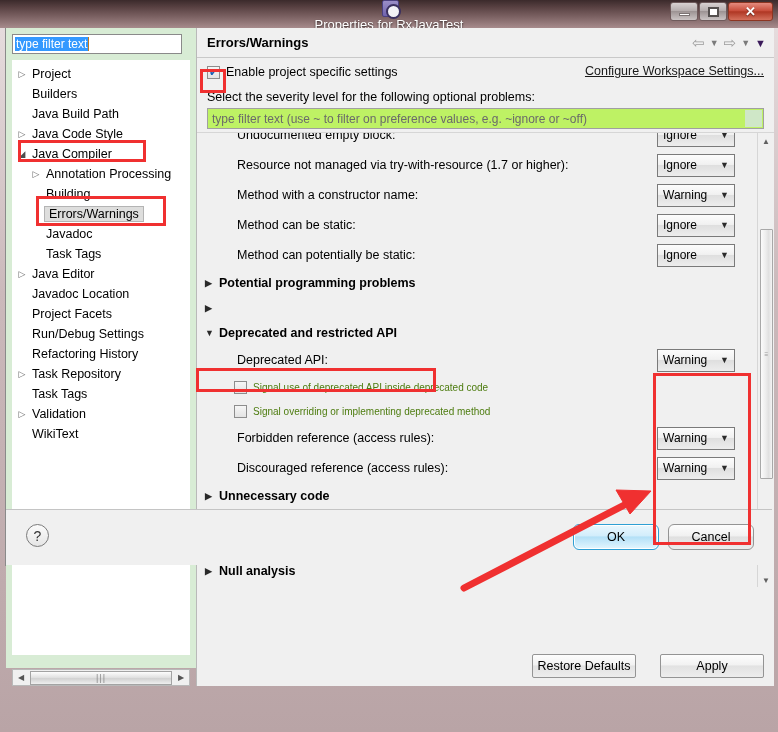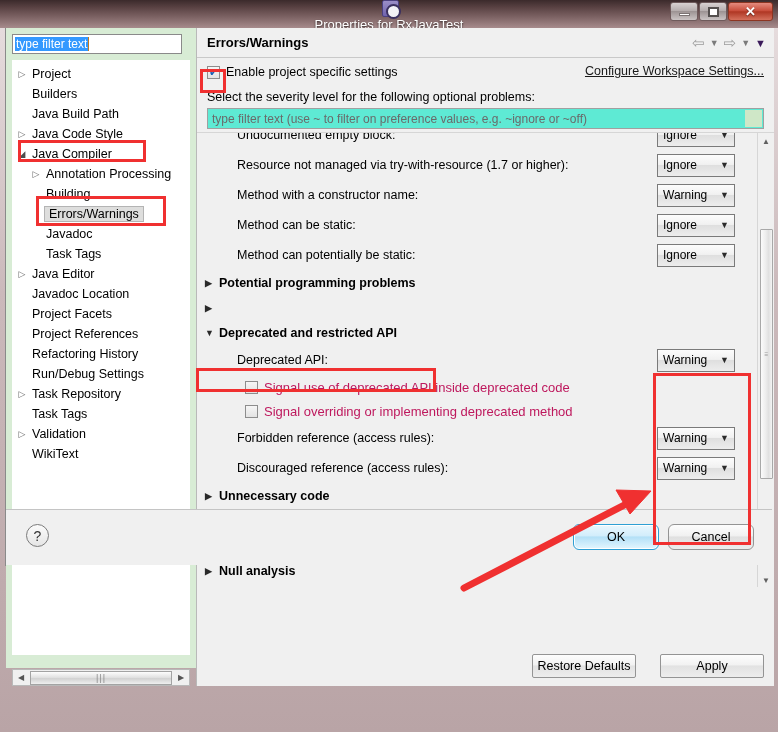--- a/index.html
+++ b/index.html
@@ -200,21 +200,21 @@
     font-size: 12.5px; color: #1a1a1a;
     text-decoration: underline;
   }
   #selectlabel {
     font-size: 12.5px; color: #000;
     padding: 4px 10px 4px 10px;
   }
   #pfilter {
     margin: 0 10px;
     height: 21px;
-    background: #5eead4;
+    background: #bef264;
     border: 1px solid #a0a0a0;
     display: flex; align-items: center;
     padding-left: 4px;
     position: relative;
   }
   #pfilter .ph { font-size: 12px; color: #6a6a6a; }
   #pfilter .greenbox {
     position: absolute; right: 1px; top: 1px;
     width: 17px; height: 17px; background: #cfe7c7;
   }
@@ -254,21 +254,21 @@
   .combo .ccaret { font-size: 9px; color: #2a2a2a; }
 
   .section {
     height: 25px; display: flex; align-items: center;
     font-size: 12.5px; font-weight: bold; color: #000;
     padding-left: 8px; position: relative;
   }
   .section .sarw { width: 14px; font-size: 9px; color: #2a2a2a; }
   .subcb {
     height: 24px; display: flex; align-items: center;
-    padding-left: 48px; font-size: 13px; color: #be185d;
+    padding-left: 37px; font-size: 10px; color: #4d7c0f;
   }
   .subcb .cbox { margin-right: 6px; }
 
   
   #vscroll {
     position: absolute; right: 0; top: 0;
     width: 17px; height: 455px;
     background: #f0f0f0;
     border-left: 1px solid #d6d6d6;
   }
@@ -424,29 +424,25 @@
         <div class="tnode">
           <span class="arrow"></span>
           <span class="tlabel">Javadoc Location</span>
         </div>
         <div class="tnode">
           <span class="arrow"></span>
           <span class="tlabel">Project Facets</span>
         </div>
         <div class="tnode">
           <span class="arrow"></span>
-          <span class="tlabel">Project References</span>
+          <span class="tlabel">Run/Debug Settings</span>
         </div>
         <div class="tnode">
           <span class="arrow"></span>
           <span class="tlabel">Refactoring History</span>
-        </div>
-        <div class="tnode">
-          <span class="arrow"></span>
-          <span class="tlabel">Run/Debug Settings</span>
         </div>
         <div class="tnode">
           <span class="arrow">▷</span>
           <span class="tlabel">Task Repository</span>
         </div>
         <div class="tnode">
           <span class="arrow"></span>
           <span class="tlabel">Task Tags</span>
         </div>
         <div class="tnode">

